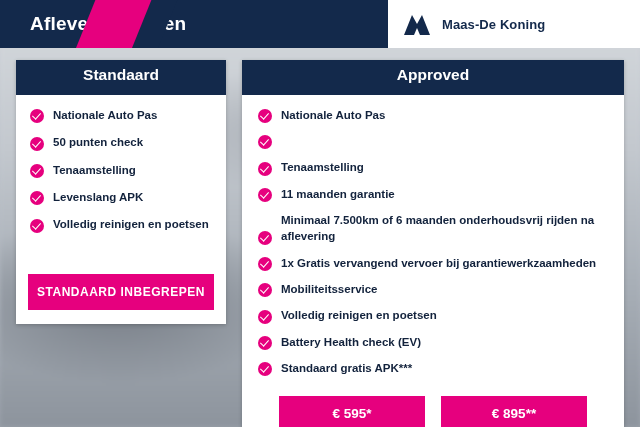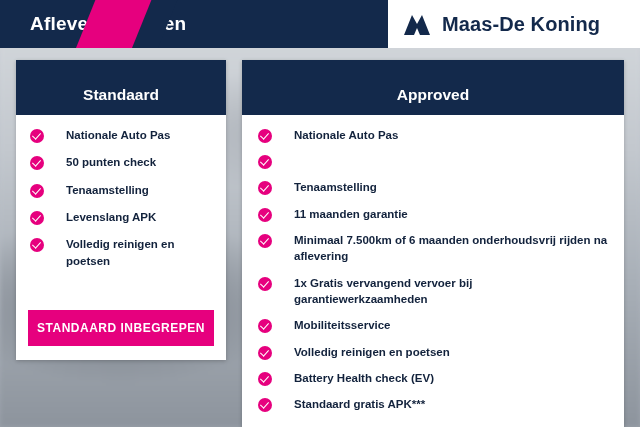--- a/index.html
+++ b/index.html
@@ -56,45 +56,45 @@
     transform-origin: bottom left;
   }
   .header-brand {
     flex: 0 0 252px;
     background: #ffffff;
     display: flex; align-items: center; gap: 10px;
     padding-left: 14px;
   }
   .brand-mark { width: 30px; height: 26px; flex: 0 0 auto; }
   .brand-name {
-    color: #13294b; font-size: 20px; font-weight: bold; letter-spacing: .1px;
+    color: #13294b; font-size: 13px; font-weight: bold; letter-spacing: .1px;
   }
 
   
   .card {
     position: absolute;
     background: #ffffff;
     box-shadow: 0 1px 4px rgba(0,0,0,.22);
   }
   .card-head {
     background: #13294b;
     color: #fff;
     text-align: center;
     font-weight: bold;
-    padding: 26px 0 11px;
+    padding: 6px 0 11px;
   }
   .card-left { left: 16px; top: 60px; width: 210px; }
   .card-left .card-head { font-size: 15.5px; }
   .card-right { left: 242px; top: 60px; width: 382px; }
   .card-right .card-head { font-size: 15.5px; }
 
   .list { padding: 12px 14px 10px 14px; }
   .card-right .list { padding: 12px 16px 6px 16px; }
   .item {
-    display: flex; align-items: flex-start; gap: 22px;
+    display: flex; align-items: flex-end; gap: 9px;
     margin-bottom: 11px;
   }
   .card-right .item { margin-bottom: 10px; }
   .check {
     flex: 0 0 auto;
     width: 14px; height: 14px; border-radius: 50%;
     background: #e6007e;
     position: relative;
     margin-top: 2px;
   }

